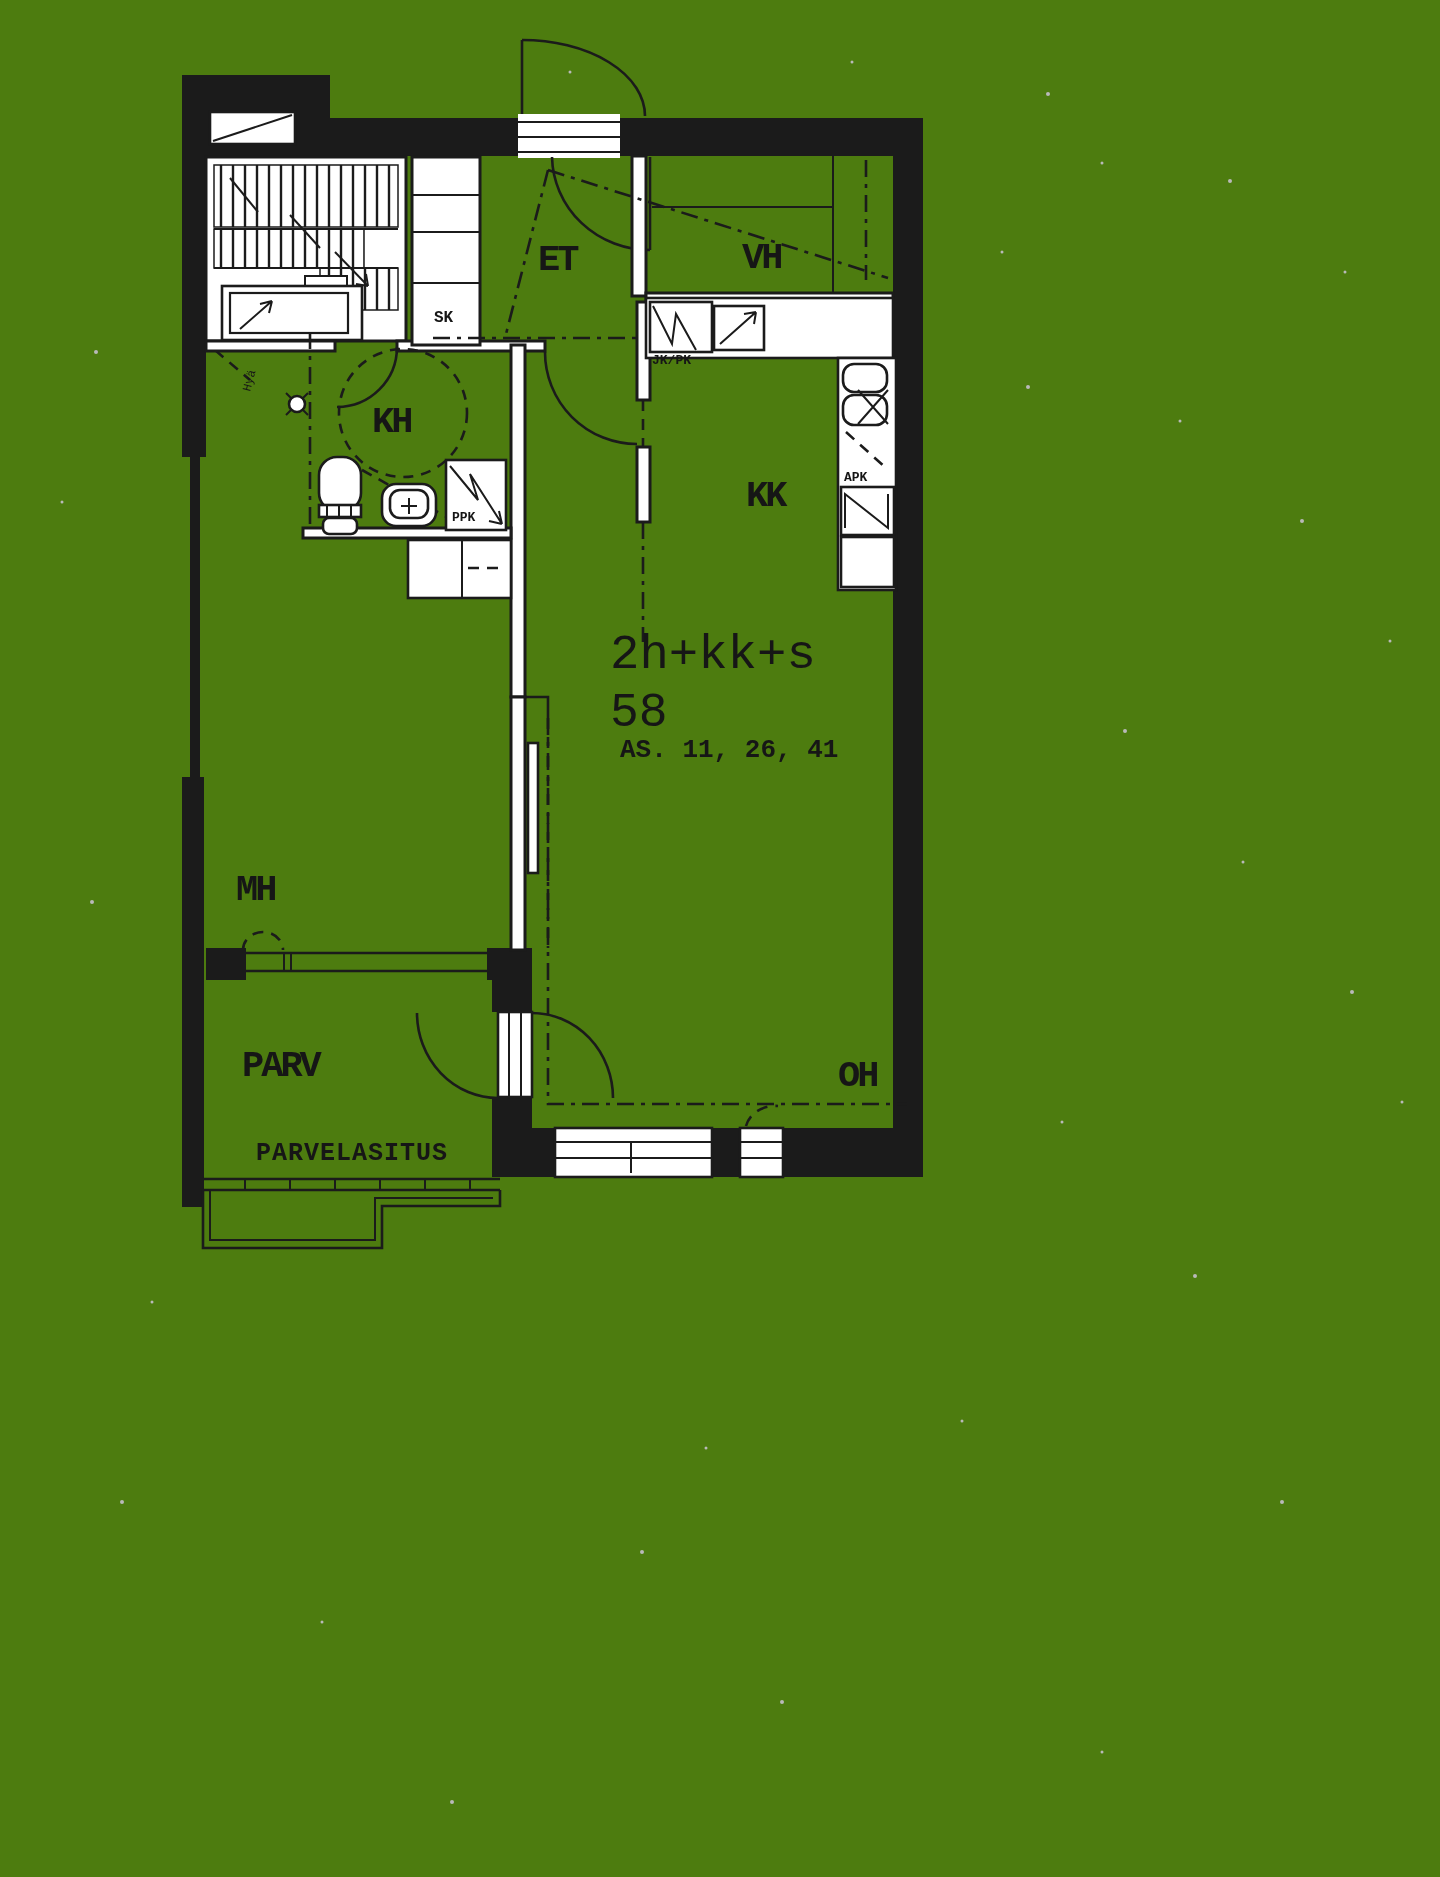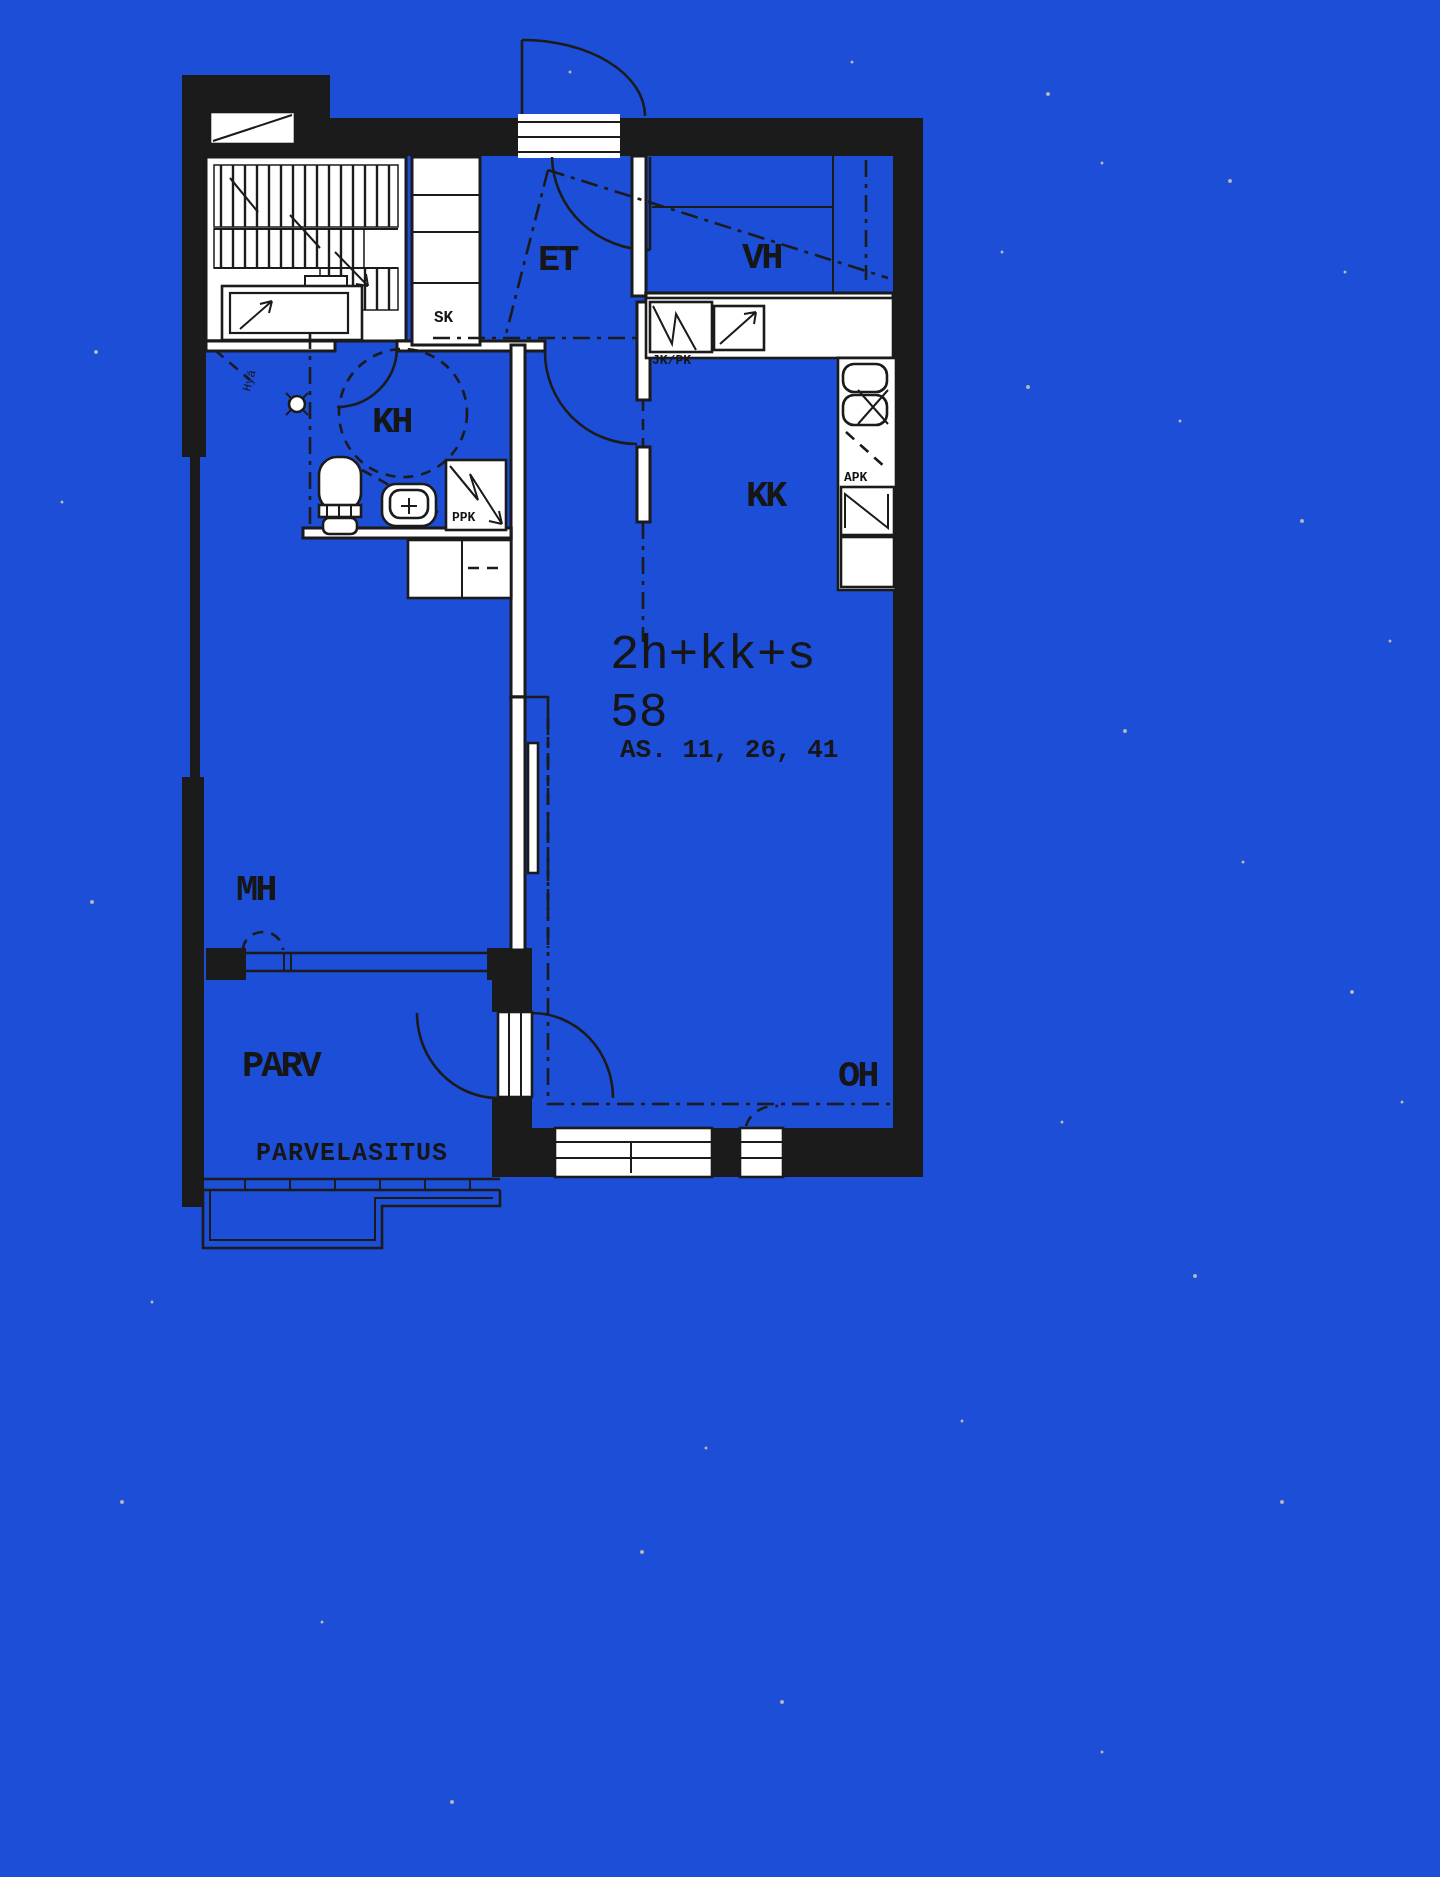--- a/index.html
+++ b/index.html
@@ -1,16 +1,16 @@
 <!DOCTYPE html>
 <html><head>
 <meta charset="utf-8">
 <style>
   html,body{margin:0;padding:0;background:#ffffff;}
-  .page{position:relative;width:1440px;height:1877px;background:#1d4ed8;overflow:hidden;}
+  .page{position:relative;width:1440px;height:1877px;background:#4d7c0f;overflow:hidden;}
   svg{position:absolute;left:0;top:0;}
   
   .w   {fill:#1b1b1b;stroke:none;}
   .dl  {fill:#ffffff;stroke:#1b1b1b;stroke-width:3;}
   .ln  {fill:none;stroke:#1b1b1b;stroke-width:2.6;}
   .ln2 {fill:none;stroke:#1b1b1b;stroke-width:2;}
   .dash{fill:none;stroke:#1b1b1b;stroke-width:2.6;stroke-dasharray:11 8;}
   .ddot{fill:none;stroke:#1b1b1b;stroke-width:2.6;stroke-dasharray:17 7 4 7;}
   .fx  {fill:#ffffff;stroke:#1b1b1b;stroke-width:2.6;}
   text {font-family:"Liberation Mono","DejaVu Sans Mono",monospace;fill:#161616;}

